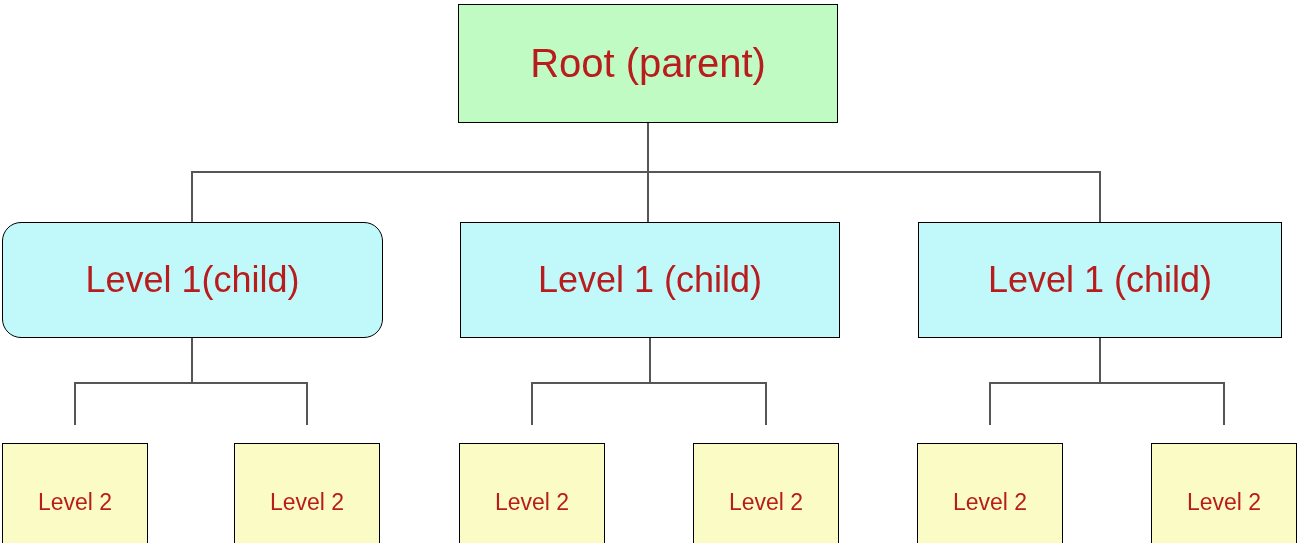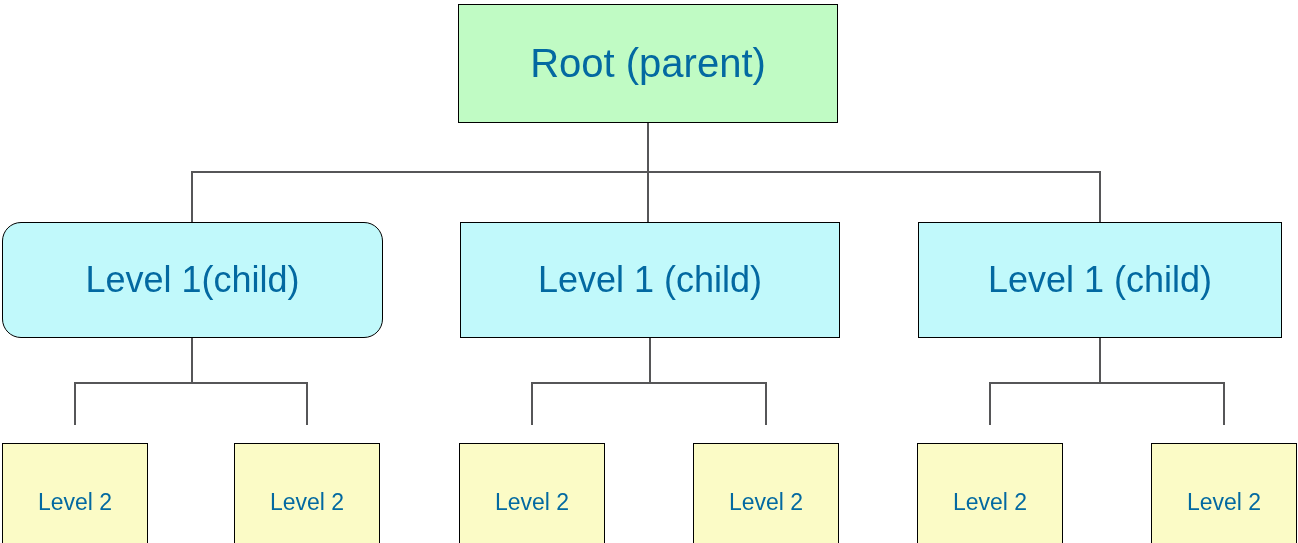--- a/index.html
+++ b/index.html
@@ -26,21 +26,21 @@
     stroke: #565658;
     stroke-width: 2;
   }
   .node {
     position: absolute;
     box-sizing: border-box;
     border: 1.5px solid #000000;
     display: flex;
     align-items: center;
     justify-content: center;
-    color: #0369a1;
+    color: #b91c1c;
     text-align: center;
   }
   .node-root {
     left: 458px; top: 4px; width: 380px; height: 119px;
     background: #c0fbc4;
     font-size: 40px;
   }
   .node-l1 {
     top: 222px; height: 116px;
     background: #c1f9fb;

